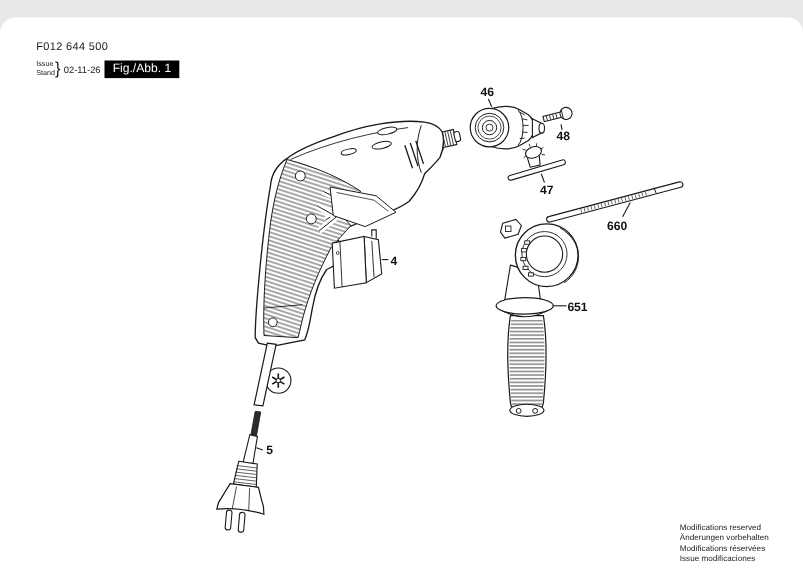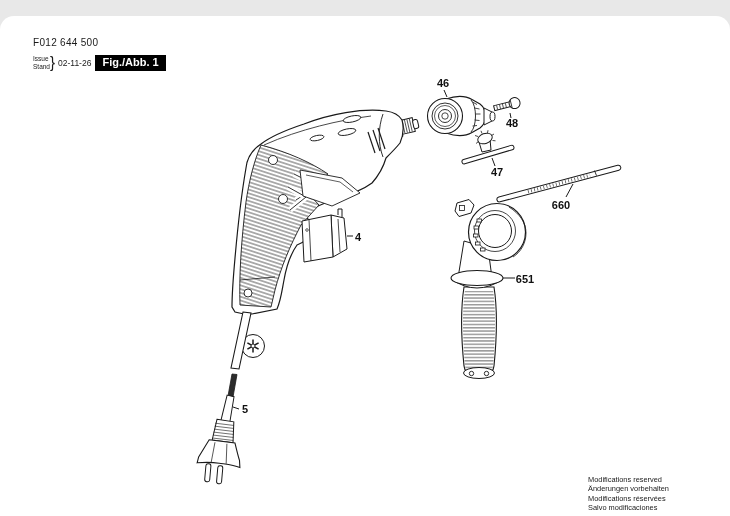--- a/index.html
+++ b/index.html
@@ -13,25 +13,25 @@
   .part-number{
     position:absolute;left:33px;top:21px;font-size:10px;letter-spacing:.3px;color:#1a1a1a;
   }
   .issue-block{
     position:absolute;left:33px;top:38px;display:flex;align-items:center;
   }
   .issue-labels{font-size:6.5px;line-height:7.2px;color:#1a1a1a;}
   .issue-brace{font-size:15px;font-weight:300;transform:scaleY(1.05);margin:0 1px 0 0;}
   .issue-date{font-size:8.5px;margin:0 4px 0 2px;white-space:nowrap;}
   .fig-box{
-    background:#000;color:#fff;font-weight:bold;font-size:11px;
+    background:#000;color:#fff;font-weight:normal;font-size:11px;
     padding:1px 7px 2px 7px;line-height:13px;white-space:nowrap;
   }
   .footer-block{
-    position:absolute;left:588px;top:459px;font-size:7.4px;line-height:9.4px;color:#1a1a1a;
+    position:absolute;left:618px;top:459px;font-size:7.4px;line-height:9.4px;color:#1a1a1a;
   }
   text.plabel{
     font-family:"Liberation Sans", sans-serif;font-size:11px;font-weight:bold;fill:#111;
     text-anchor:middle;
   }
 </style>
 </head>
 <body>
 
 <div class="page">
@@ -276,16 +276,16 @@
     <text class="plabel" x="561" y="193">660</text>
     <text class="plabel" x="525" y="267">651</text>
     <text class="plabel" x="358" y="225">4</text>
     <text class="plabel" x="245" y="397">5</text>
   </svg>
 
   <div class="footer-block">
     <div>Modifications reserved</div>
     <div>Änderungen vorbehalten</div>
     <div>Modifications réservées</div>
-    <div>Salvo modificaciones</div>
+    <div>Issue modificaciones</div>
   </div>
 
 </div>
 
 </body></html>

